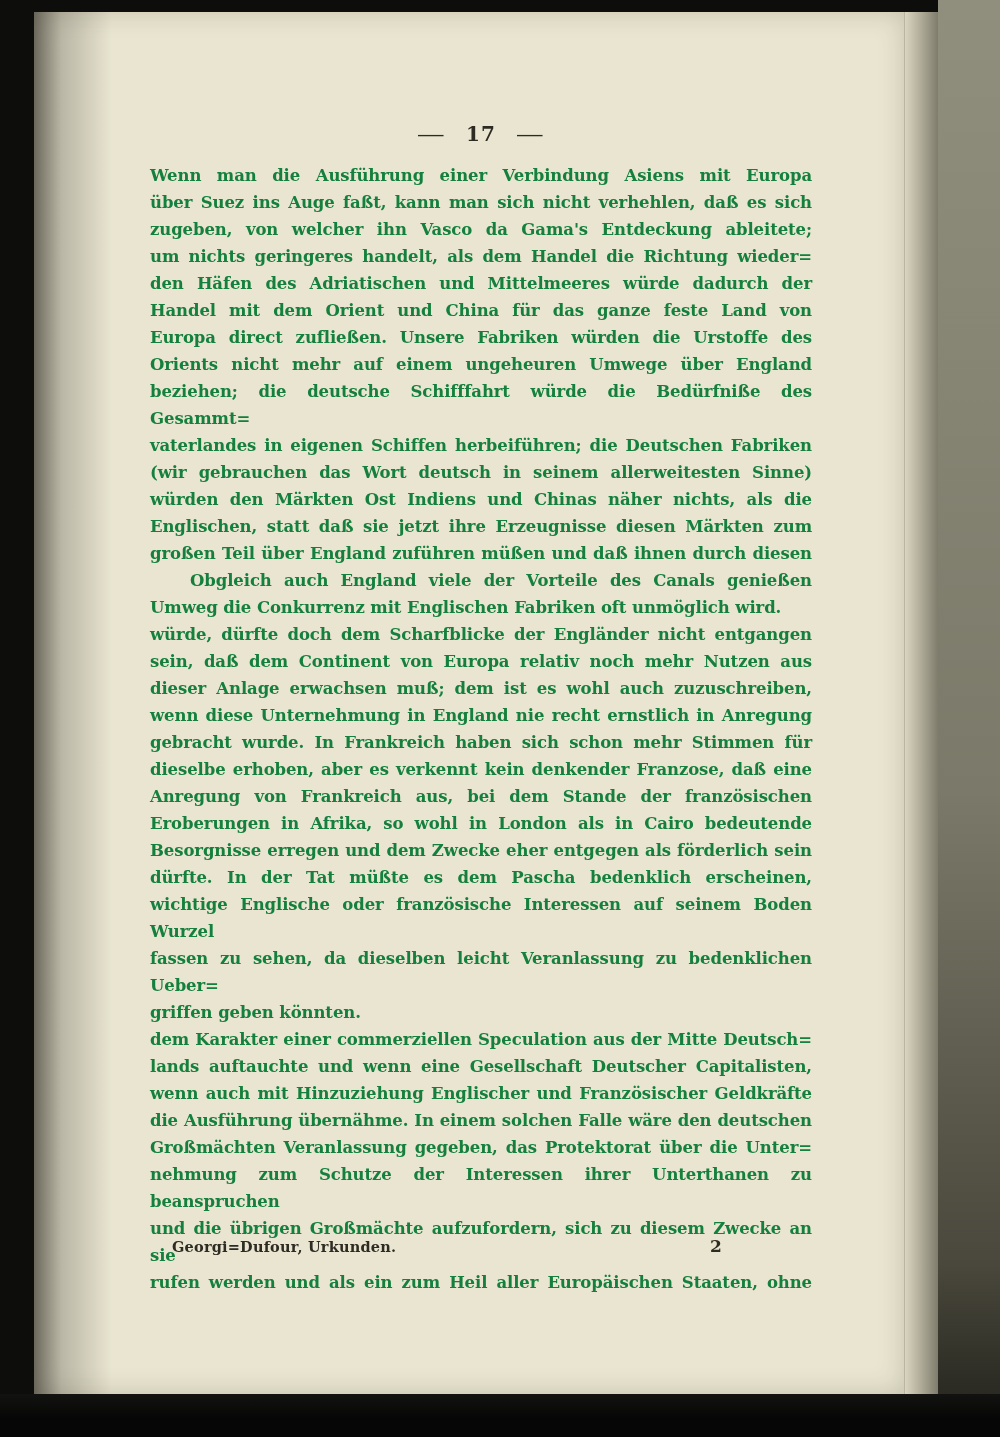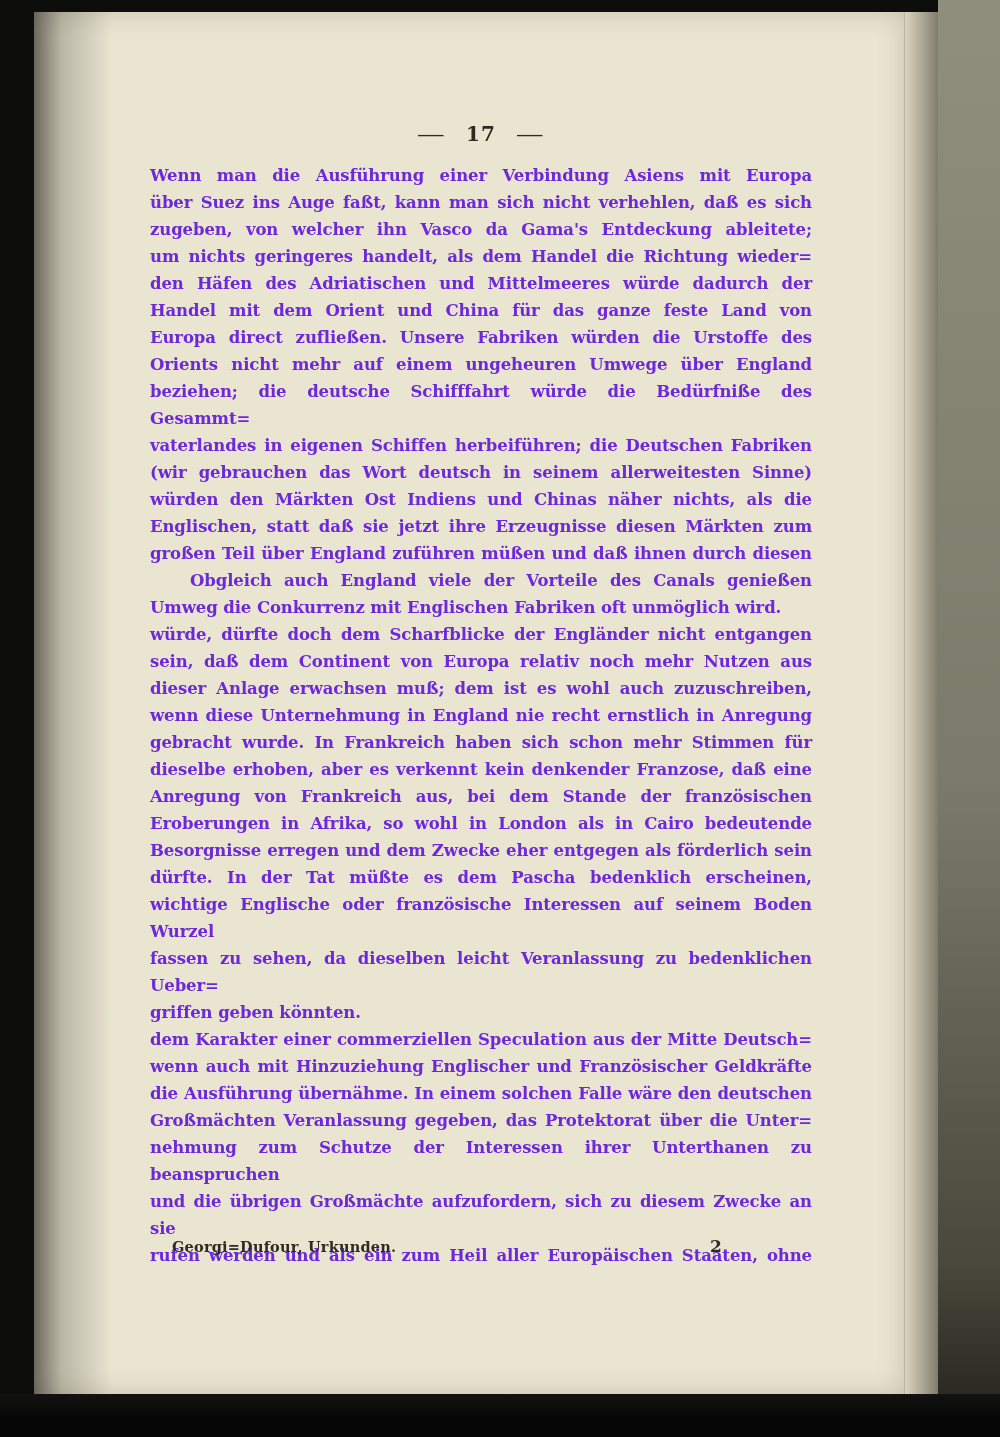--- a/index.html
+++ b/index.html
@@ -85,21 +85,21 @@
   }
   .pagenum .dash {
     font-weight: normal;
     transform: scaleX(1.4);
   }
   .text-block {
     position: absolute;
     left: 116px;
     top: 150px;
     width: 662px;
-    color: #6d28d9;
+    color: #15803d;
     font-size: 16.5px;
     font-weight: bold;
     line-height: 27px;
     letter-spacing: -0.1px;
   }
   .line {
     text-align: justify;
     text-align-last: justify;
     white-space: normal;
   }
@@ -171,20 +171,21 @@
         <div class="line">gebracht wurde. In Frankreich haben sich schon mehr Stimmen für</div>
         <div class="line">dieselbe erhoben, aber es verkennt kein denkender Franzose, daß eine</div>
         <div class="line">Anregung von Frankreich aus, bei dem Stande der französischen</div>
         <div class="line">Eroberungen in Afrika, so wohl in London als in Cairo bedeutende</div>
         <div class="line">Besorgnisse erregen und dem Zwecke eher entgegen als förderlich sein</div>
         <div class="line">dürfte. In der Tat müßte es dem Pascha bedenklich erscheinen,</div>
         <div class="line">wichtige Englische oder französische Interessen auf seinem Boden Wurzel</div>
         <div class="line">fassen zu sehen, da dieselben leicht Veranlassung zu bedenklichen Ueber=</div>
         <div class="line endleft">griffen geben könnten.</div>
         <div class="line">dem Karakter einer commerziellen Speculation aus der Mitte Deutsch=</div>
+        <div class="line">lands auftauchte und wenn eine Gesellschaft Deutscher Capitalisten,</div>
         <div class="line">wenn auch mit Hinzuziehung Englischer und Französischer Geldkräfte</div>
         <div class="line">die Ausführung übernähme. In einem solchen Falle wäre den deutschen</div>
         <div class="line">Großmächten Veranlassung gegeben, das Protektorat über die Unter=</div>
         <div class="line">nehmung zum Schutze der Interessen ihrer Unterthanen zu beanspruchen</div>
         <div class="line">und die übrigen Großmächte aufzufordern, sich zu diesem Zwecke an sie</div>
         <div class="line">rufen werden und als ein zum Heil aller Europäischen Staaten, ohne</div>
       </div>
 
     <div class="footer">
       <span class="sig">Georgi=Dufour, Urkunden.</span>

